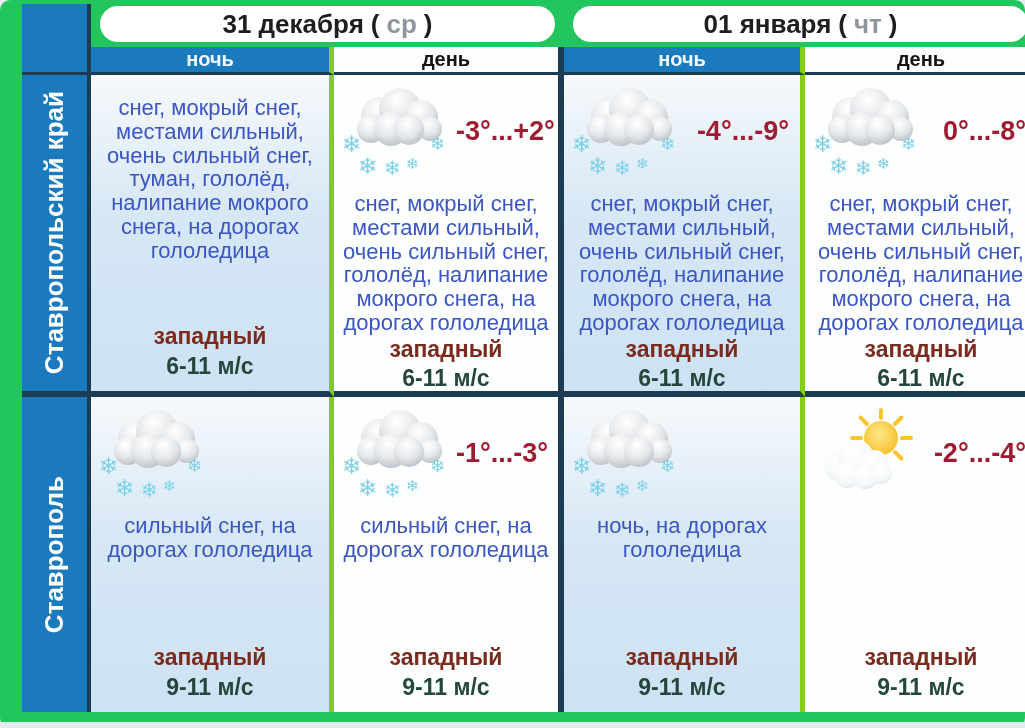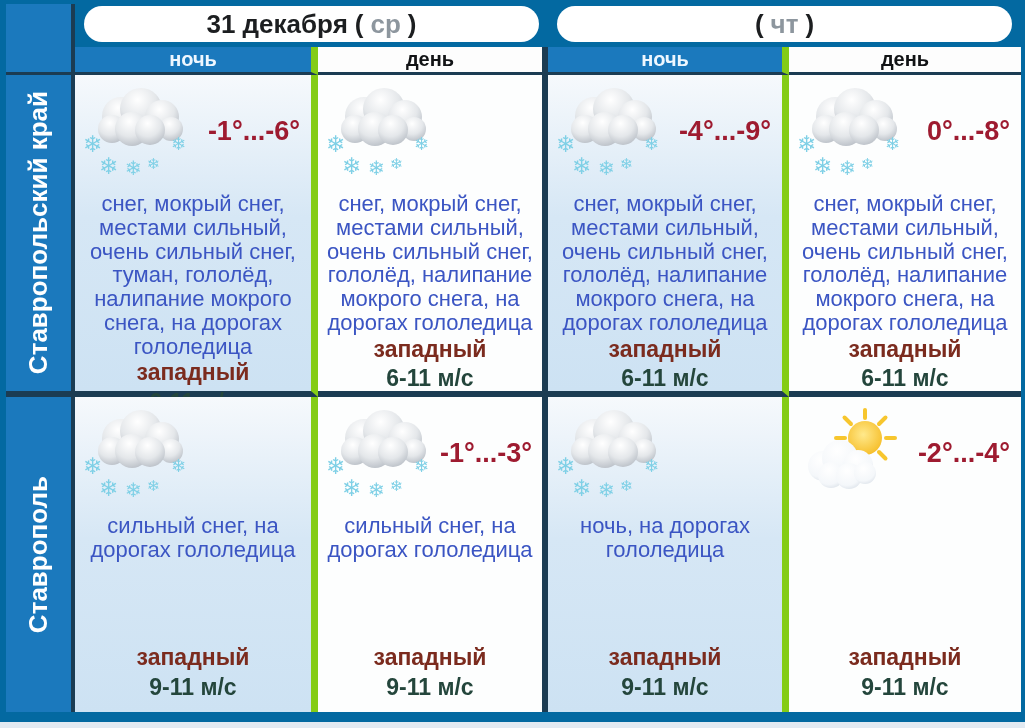--- a/index.html
+++ b/index.html
@@ -2,33 +2,34 @@
 <html><head>
 <meta charset="utf-8">
 <style>
   html,body{margin:0;padding:0;background:#e7edf3;}
   *{box-sizing:border-box;}
   body{font-family:"Liberation Sans","DejaVu Sans",sans-serif;}
 
   .weather-table{
     position:relative;
     width:1025px;height:728px;
-    background:#0369a1;
-    padding:4px 4px 16px 6px;
+    background:#22c55e;
+    padding:4px 4px 16px 22px;
     display:grid;
     grid-template-columns:69px 243px 230px 241px 232px;
     grid-template-rows:43px 28px 322px 315px;
+    border-radius:10px;
   }
   .weather-table::after{
     content:"";position:absolute;left:0;right:0;bottom:0;height:6px;
     background:#e2eaf2;
   }
 
   
-  .br-thin{border-right:7px solid #84cc16;}
+  .br-thin{border-right:5px solid #84cc16;}
   .br-mid{border-right:4px solid #1b3c53;}
   .br-thick{border-right:6px solid #1b3c53;}
   .bb-thin{border-bottom:3px solid #1b3c53;}
   .bb-thick{border-bottom:6px solid #1b3c53;}
 
   
   .corner{background:#1b79bd;}
   .region-cell{
     background:#1b79bd;position:relative;
     display:flex;align-items:center;justify-content:center;
@@ -152,58 +153,54 @@
   <div class="date-cell" style="grid-column:2/4;grid-row:1">
     <div class="date-pill">
       <span>31 декабря</span>
         <span class="paren">(</span>
         <span class="weekday">ср</span>
         <span class="paren">)</span>
     </div>
   </div>
   <div class="date-cell" style="grid-column:4/6;grid-row:1">
     <div class="date-pill">
+      <span>01 января</span>
         <span class="paren">(</span>
         <span class="weekday">чт</span>
         <span class="paren">)</span>
     </div>
   </div>
 
   <div class="subhead night br-thin bb-thin" style="grid-column:2;grid-row:2">ночь</div>
   <div class="subhead day br-thick bb-thin" style="grid-column:3;grid-row:2">день</div>
   <div class="subhead night br-thin bb-thin" style="grid-column:4;grid-row:2">ночь</div>
   <div class="subhead day bb-thin" style="grid-column:5;grid-row:2">день</div>
 
   <div class="region-cell br-mid bb-thick" style="grid-column:1;grid-row:3">
     <div class="region-label">Ставропольский край</div>
   </div>
   <div class="region-cell br-mid" style="grid-column:1;grid-row:4">
     <div class="region-label">Ставрополь</div>
   </div>
 
   <div class="fcell night br-thin bb-thick" style="grid-column:2;grid-row:3">
-    <div class="ftop">
-      <svg class="wicon">
-          <use href="#sym-snowcloud"></use>
-        </svg>
-      <div class="temp">-1°...-6°</div>
-    </div>
     <div class="desc">снег, мокрый снег, местами сильный, очень сильный снег, туман, гололёд, налипание мокрого снега, на дорогах гололедица</div>
     <div class="fspacer"></div>
     <div class="wind">
       <span class="wind-dir">западный</span>
       <span class="wind-speed">6-11 м/с</span>
     </div>
   </div>
 
   <div class="fcell day br-thick bb-thick" style="grid-column:3;grid-row:3">
     <div class="ftop">
       <svg class="wicon">
           <use href="#sym-snowcloud"></use>
         </svg>
+      <div class="temp">-3°...+2°</div>
     </div>
     <div class="desc">снег, мокрый снег, местами сильный, очень сильный снег, гололёд, налипание мокрого снега, на дорогах гололедица</div>
     <div class="fspacer"></div>
     <div class="wind">
       <span class="wind-dir">западный</span>
       <span class="wind-speed">6-11 м/с</span>
     </div>
   </div>
 
   <div class="fcell night br-thin bb-thick" style="grid-column:4;grid-row:3">

